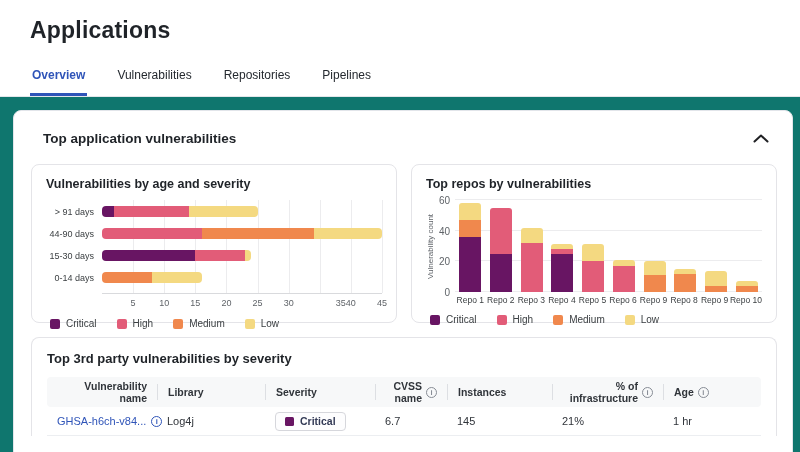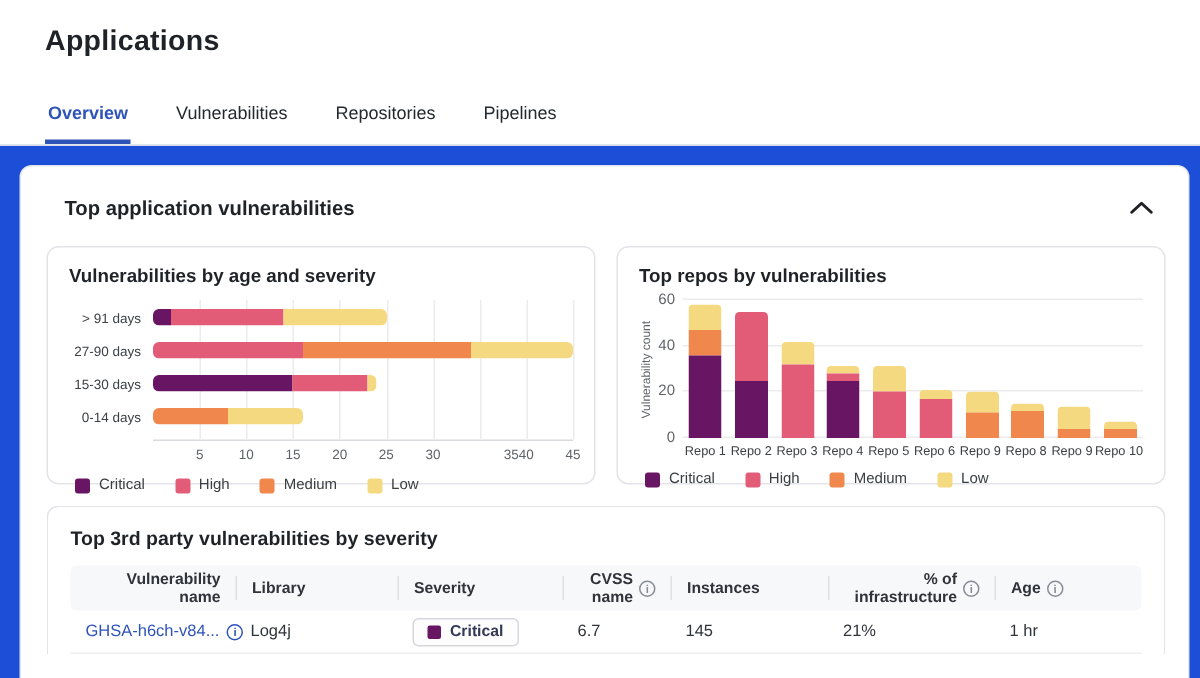--- a/index.html
+++ b/index.html
@@ -1,27 +1,27 @@
 <!DOCTYPE html>
 <html><head>
 <meta charset="utf-8">
 <style>
   * { margin:0; padding:0; box-sizing:border-box; }
   html,body { width:800px; height:452px; overflow:hidden; background:#fff;
     font-family:"Liberation Sans","DejaVu Sans",sans-serif; color:#1f2328; }
 
   
   .topbar { background:#fff; height:97px; border-bottom:1px solid #e3e6ea; position:relative; }
-  .page-title { font-size:19px; font-weight:700; padding:17px 0 0 30px; letter-spacing:.2px; }
+  .page-title { font-size:23px; font-weight:700; padding:17px 0 0 30px; letter-spacing:.2px; }
   .tabs { position:absolute; left:30px; bottom:0; display:flex; gap:28px; }
   .tab { font-size:12px; color:#24292f; padding:8px 2px 11px 2px; cursor:pointer; border-bottom:3px solid transparent; }
   .tab.active { color:#2f54b8; font-weight:600; border-bottom-color:#2f54b8; }
 
   
-  .content { background:#1d4ed8; height:355px; padding:13px 7px 0 13px; }
+  .content { background:#0f766e; height:355px; padding:13px 7px 0 13px; }
   .main-card { background:#fff; border:1px solid #e2e5ea; border-radius:8px; height:370px;
     padding:14px 15px 0 17px; box-shadow:0 1px 2px rgba(20,30,60,.04); }
   .section-header { display:flex; justify-content:space-between; align-items:center; padding:2px 2px 0 12px; }
   .section-title { font-size:13.5px; font-weight:700; }
   .collapse-btn { border:none; background:none; cursor:pointer; padding:4px 6px; }
 
   .charts-row { display:flex; gap:14px; margin-top:14px; }
   .chart-card { border:1px solid #e4e4e8; border-radius:8px; background:#fff; padding:12px 14px 10px 14px; height:159px; }
   .chart-card.left { width:366px; }
   .chart-card.right { flex:1; }
@@ -104,21 +104,21 @@
       </button>
     </div>
 
     <div class="charts-row">
 
       <div class="chart-card left">
         <div class="chart-title">Vulnerabilities by age and severity</div>
         <div class="hchart-body">
           <div class="hlabels" id="hlabels">
               <span style="top: 7px;">&gt; 91 days</span>
-              <span style="top: 29px;">27-90 days</span>
+              <span style="top: 29px;">44-90 days</span>
               <span style="top: 51px;">15-30 days</span>
               <span style="top: 73px;">0-14 days</span>
             </div>
           <div class="hplot" id="hplot">
               <div class="hgrid" style="left: 11.1111%;"></div>
               <div class="hgrid" style="left: 22.2222%;"></div>
               <div class="hgrid" style="left: 33.3333%;"></div>
               <div class="hgrid" style="left: 44.4444%;"></div>
               <div class="hgrid" style="left: 55.5556%;"></div>
               <div class="hgrid" style="left: 66.6667%;"></div>

